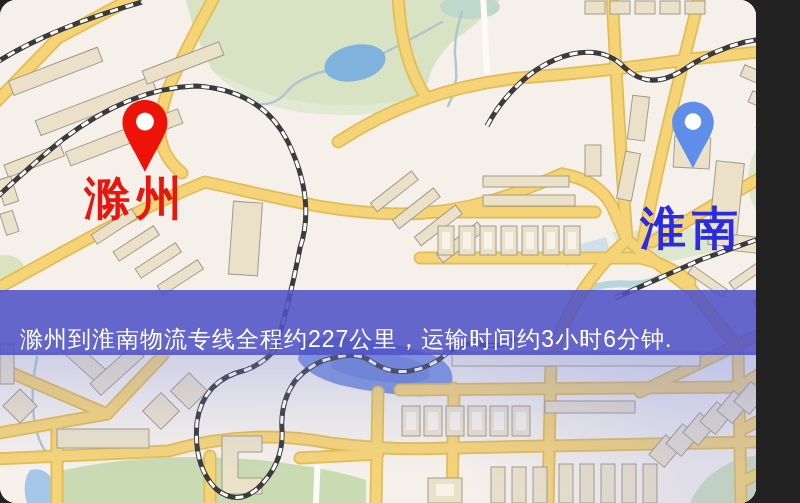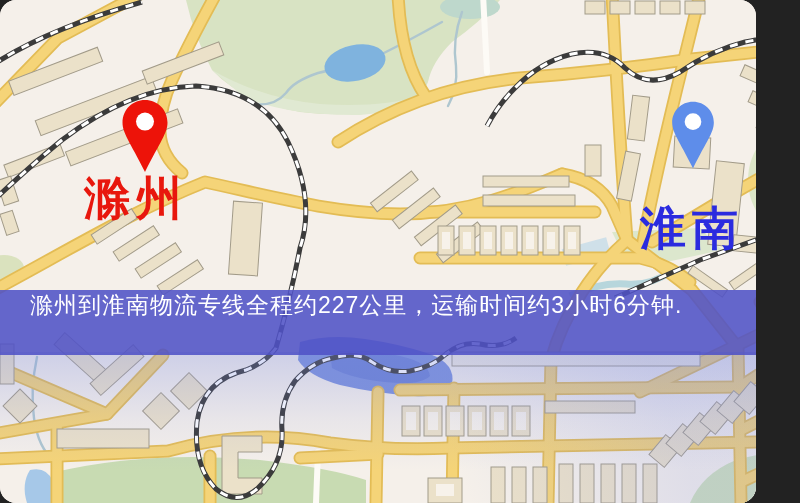--- a/index.html
+++ b/index.html
@@ -16,22 +16,22 @@
   
   .bld rect,.bld path{fill:#EBE1C9;stroke:#A29B89;stroke-width:1}
   .bld .hole{fill:#F7F2EA;stroke:none}
   .bld .lite{fill:#F3EDE0}
   
   .st{fill:none;stroke:#AEC6CF;stroke-width:2.4;stroke-linecap:round}
   .wash{position:absolute;left:0;top:352px;width:800px;height:151px;pointer-events:none;
         background:linear-gradient(to bottom,rgba(122,138,226,.32),rgba(122,138,226,.10) 45%,rgba(122,138,226,0) 78%),
                    linear-gradient(70deg,rgba(122,138,226,0) 55%,rgba(122,138,226,.18) 82%);}
   .banner{position:absolute;left:0;top:290px;width:800px;height:65px;
-          background:rgba(80,82,198,.88);display:flex;align-items:flex-start;
-          color:#fff;font-size:23px;letter-spacing:1px;padding-left:30px;box-sizing:border-box;
+          background:rgba(80,82,198,.88);display:flex;align-items:flex-end;
+          color:#fff;font-size:23px;letter-spacing:1px;padding-left:20px;box-sizing:border-box;
           white-space:nowrap;}
   .pin{position:absolute;pointer-events:auto}
   .city-label{position:absolute;font-family:"Liberation Serif",serif;font-weight:700;
               font-size:46px;line-height:1;letter-spacing:6px;white-space:nowrap}
 </style>
 </head>
 <body>
 
 <div class="stage">
 

